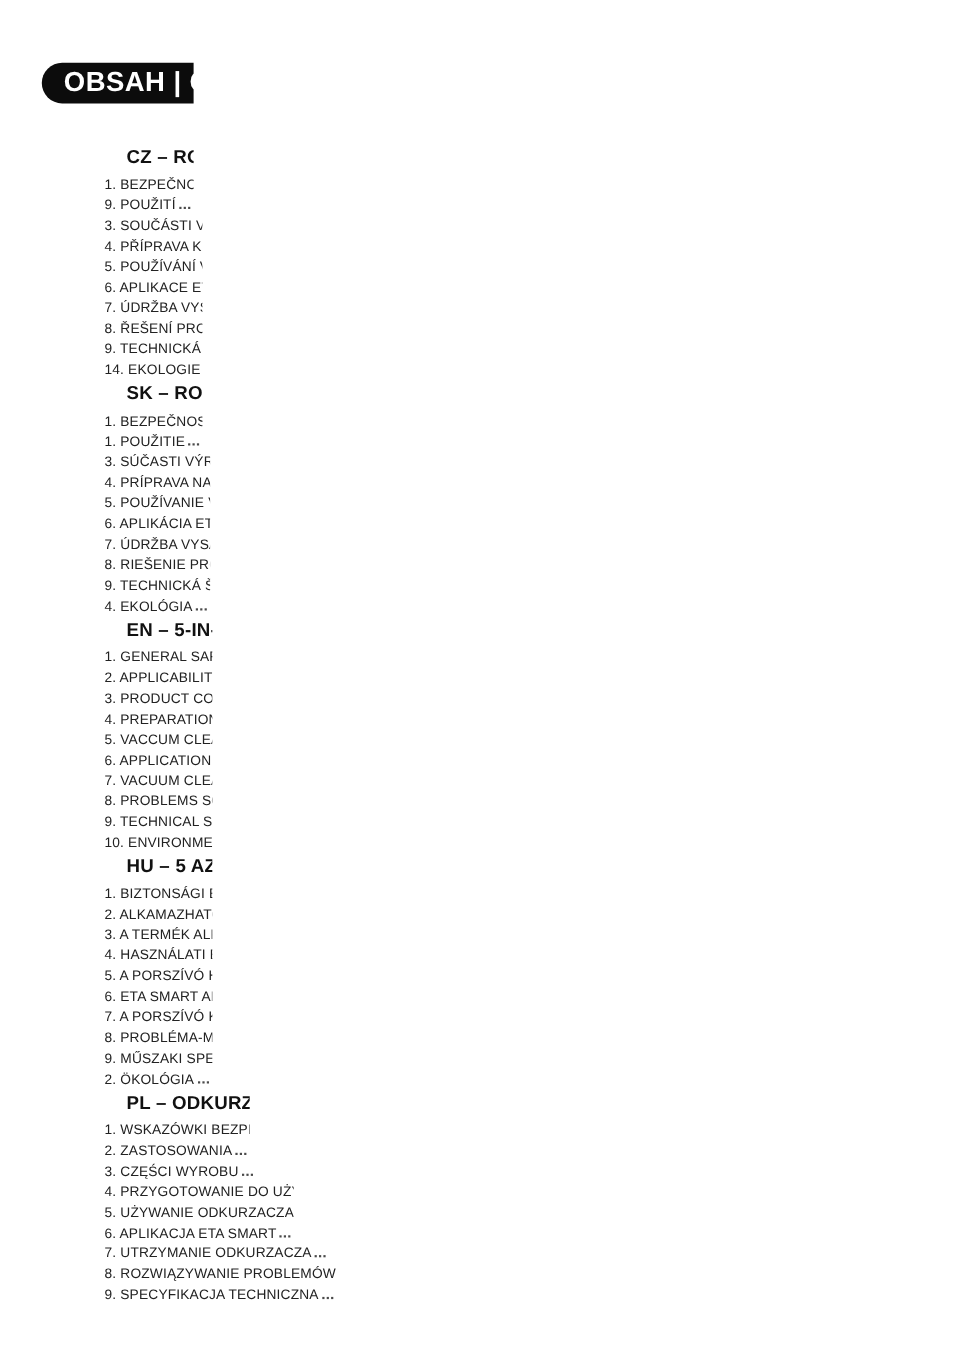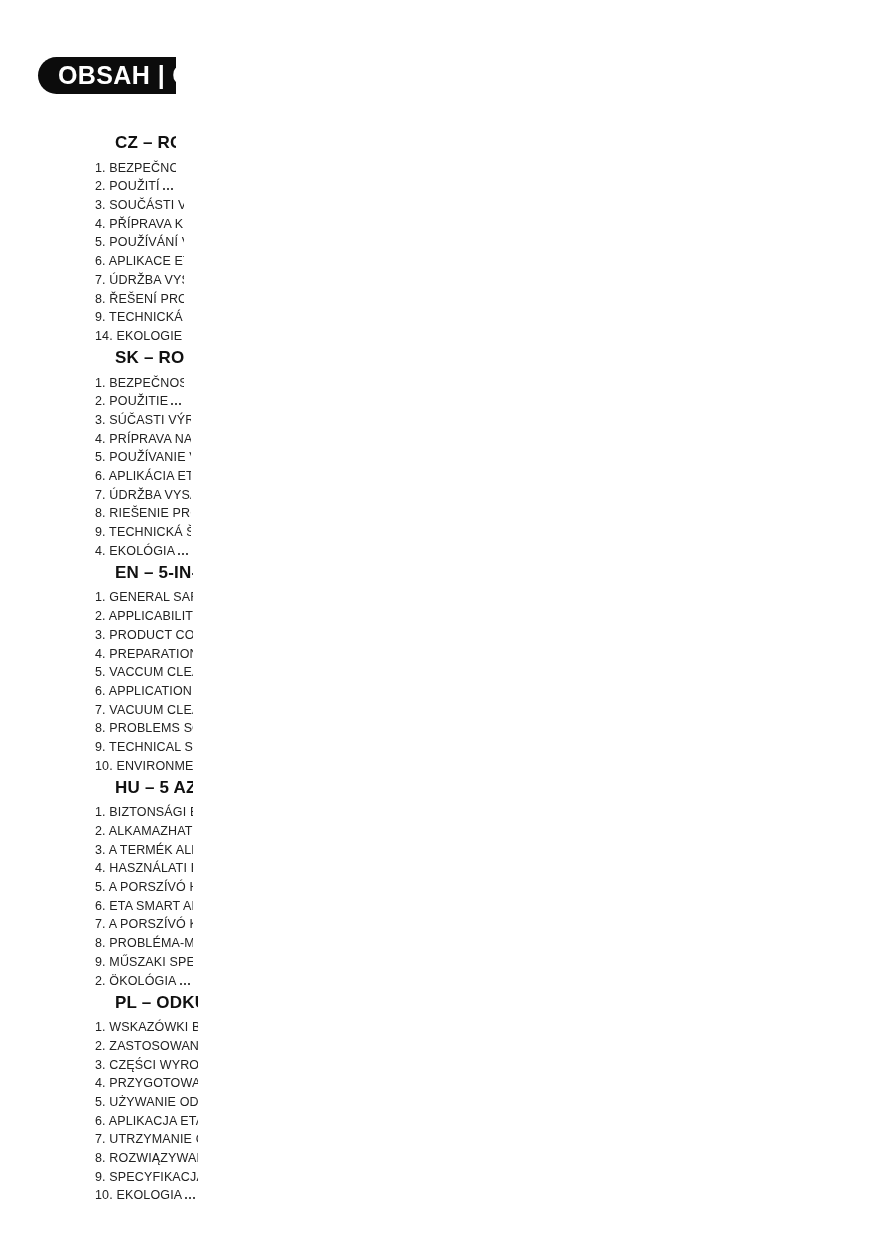--- a/index.html
+++ b/index.html
@@ -88,21 +88,21 @@
   </div>
   <div class="toc">
       <div class="section">
         <div class="section-title">CZ – ROBOTICKÝ VYSAVAČ 5 V 1 S ROTAČNÍMI MOPY</div>
         <div class="row">
           <span class="label">1. BEZPEČNOSTNÍ POKYNY</span>
           <span class="leader"></span>
           <span class="page">4</span>
         </div>
         <div class="row">
-          <span class="label">2. POUŽITÍ</span>
+          <span class="label">9. POUŽITÍ</span>
           <span class="leader"></span>
           <span class="page">7</span>
         </div>
         <div class="row">
           <span class="label">3. SOUČÁSTI VÝROBKU</span>
           <span class="leader"></span>
           <span class="page">7</span>
         </div>
         <div class="row">
           <span class="label">4. PŘÍPRAVA K POUŽITÍ</span>
@@ -141,21 +141,21 @@
         </div>
       </div>
       <div class="section">
         <div class="section-title">SK – ROBOTICKÝ VYSÁVAČ 5 V 1 S ROTAČNÝMI MOPMI</div>
         <div class="row">
           <span class="label">1. BEZPEČNOSTNÉ POKYNY</span>
           <span class="leader"></span>
           <span class="page">24</span>
         </div>
         <div class="row">
-          <span class="label">2. POUŽITIE</span>
+          <span class="label">1. POUŽITIE</span>
           <span class="leader"></span>
           <span class="page">27</span>
         </div>
         <div class="row">
           <span class="label">3. SÚČASTI VÝROBKU</span>
           <span class="leader"></span>
           <span class="page">27</span>
         </div>
         <div class="row">
           <span class="label">4. PRÍPRAVA NA POUŽITIE</span>
@@ -338,21 +338,16 @@
         </div>
         <div class="row">
           <span class="label">8. ROZWIĄZYWANIE PROBLEMÓW</span>
           <span class="leader"></span>
           <span class="page">101</span>
         </div>
         <div class="row">
           <span class="label">9. SPECYFIKACJA TECHNICZNA</span>
           <span class="leader"></span>
           <span class="page">101</span>
-        </div>
-        <div class="row">
-          <span class="label">10. EKOLOGIA</span>
-          <span class="leader"></span>
-          <span class="page">103</span>
         </div>
       </div>
     </div>
 </div>
 
 </body></html>

